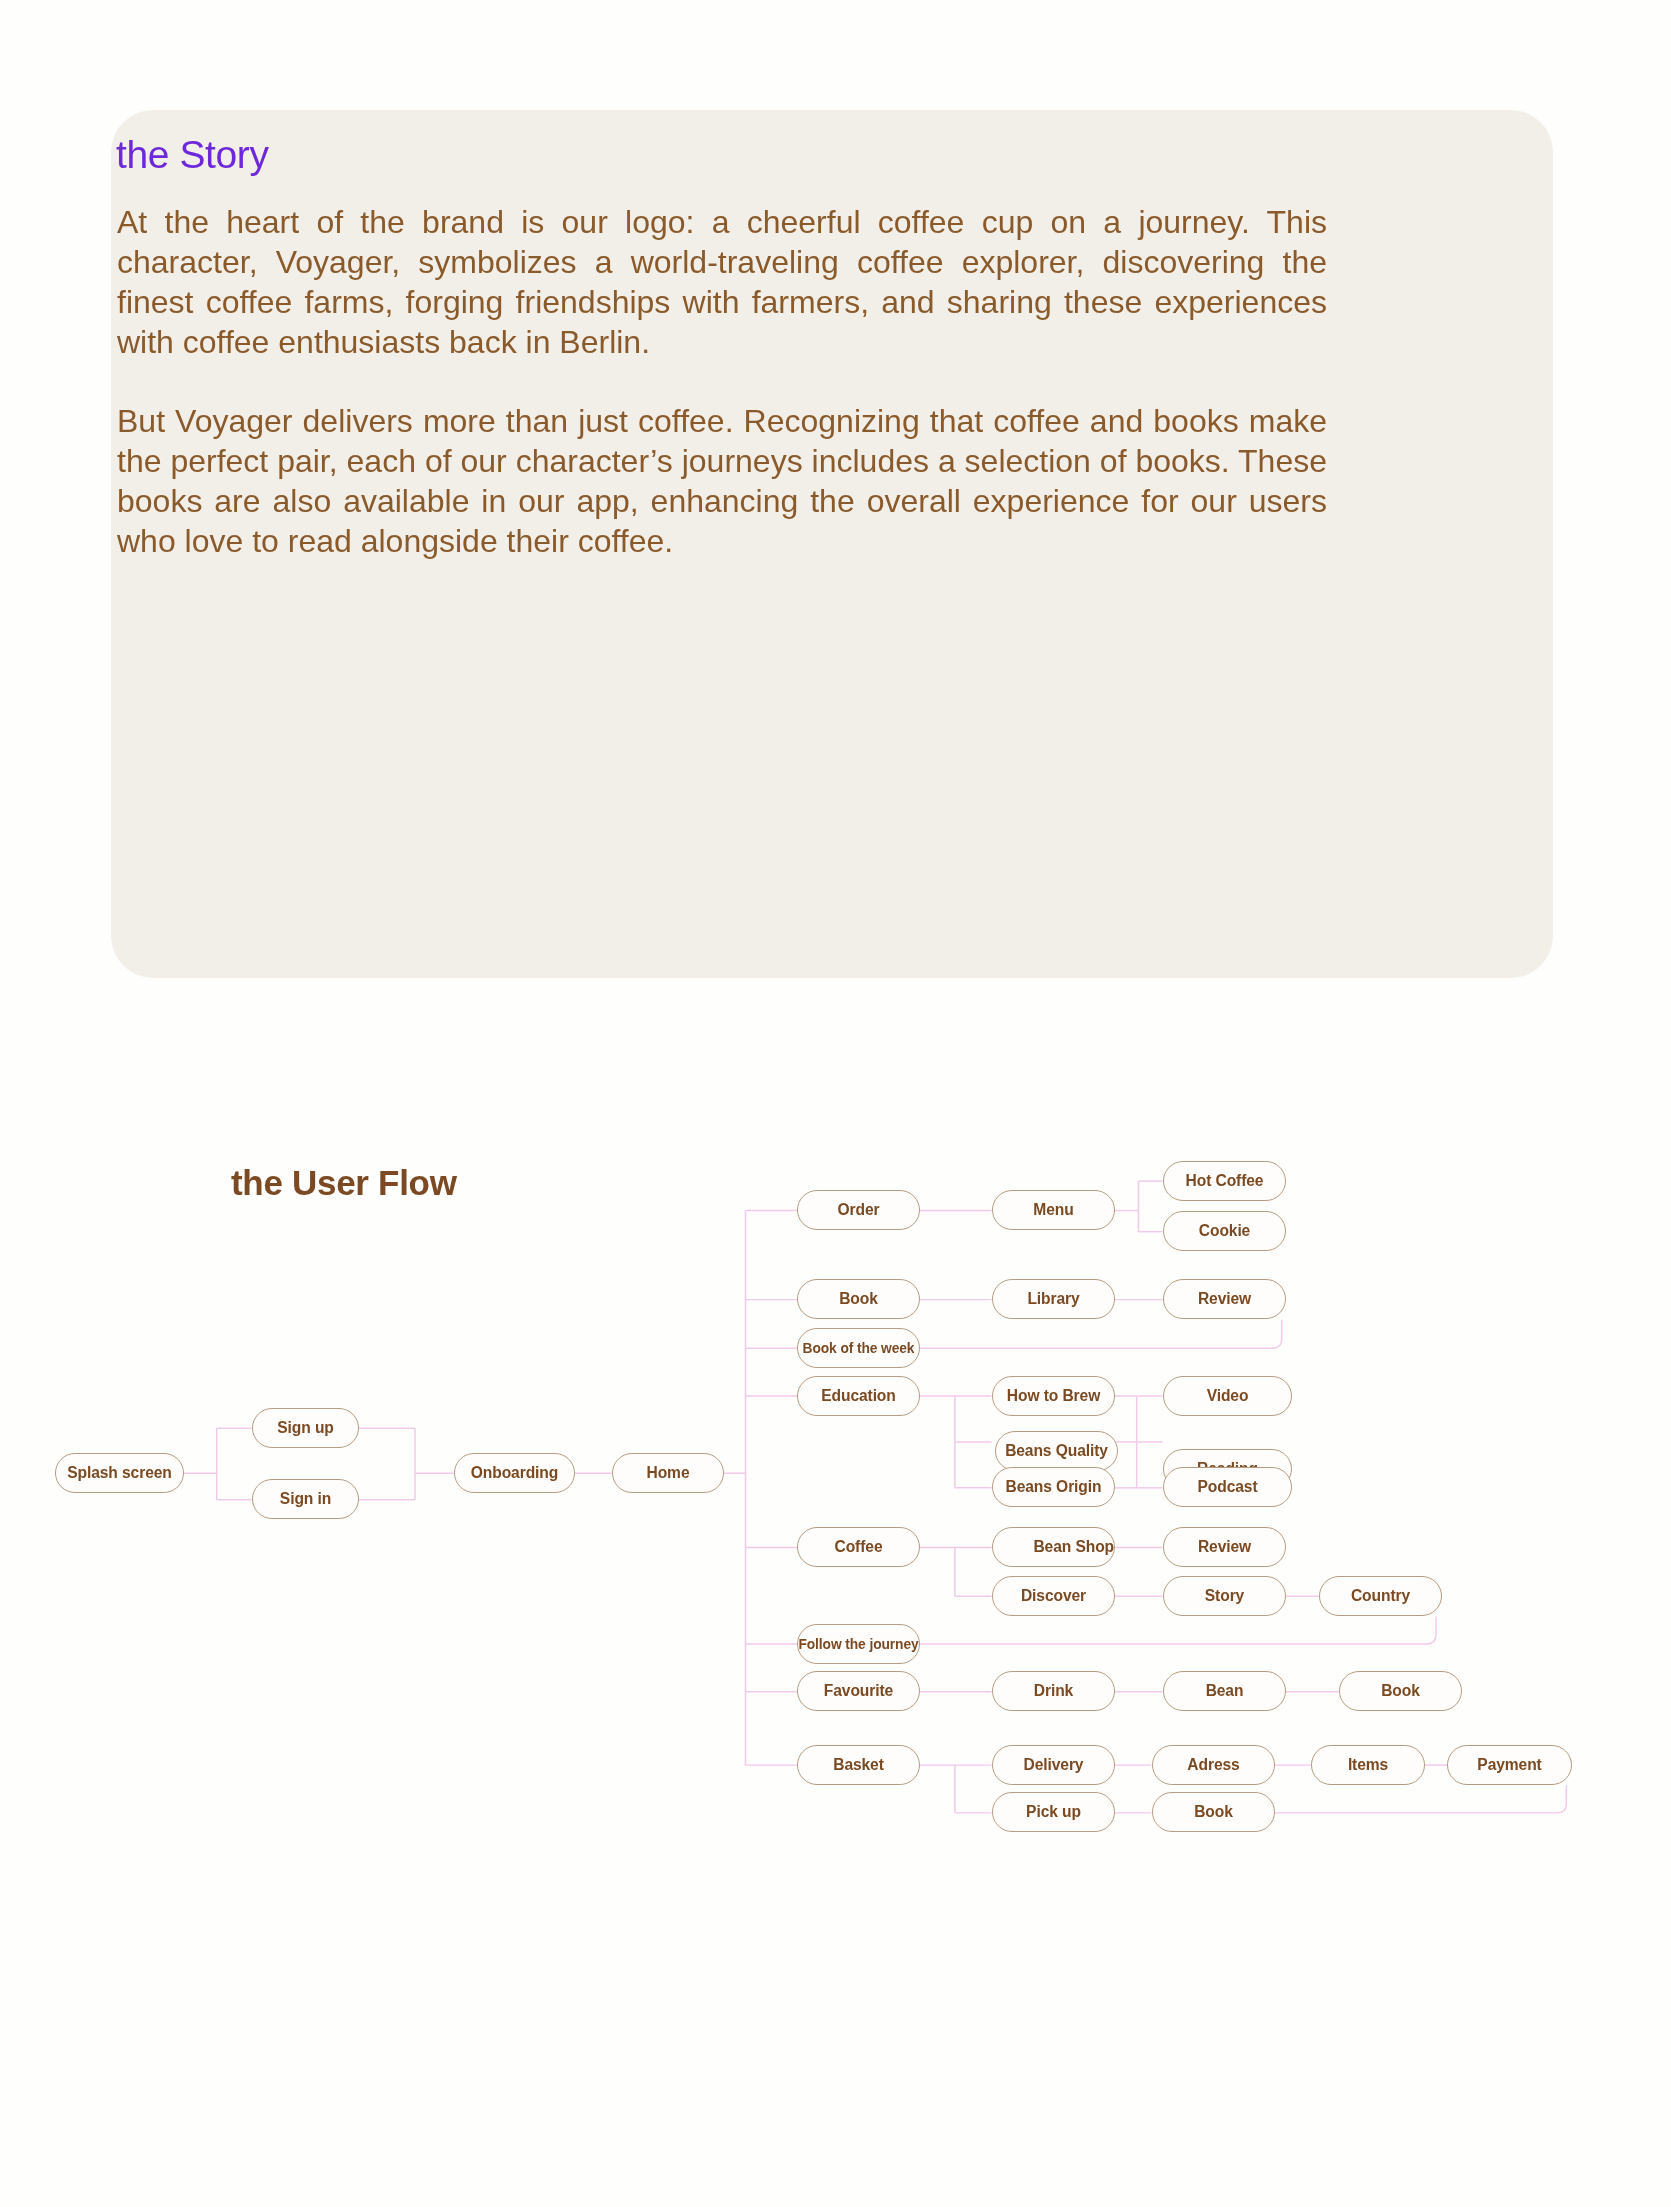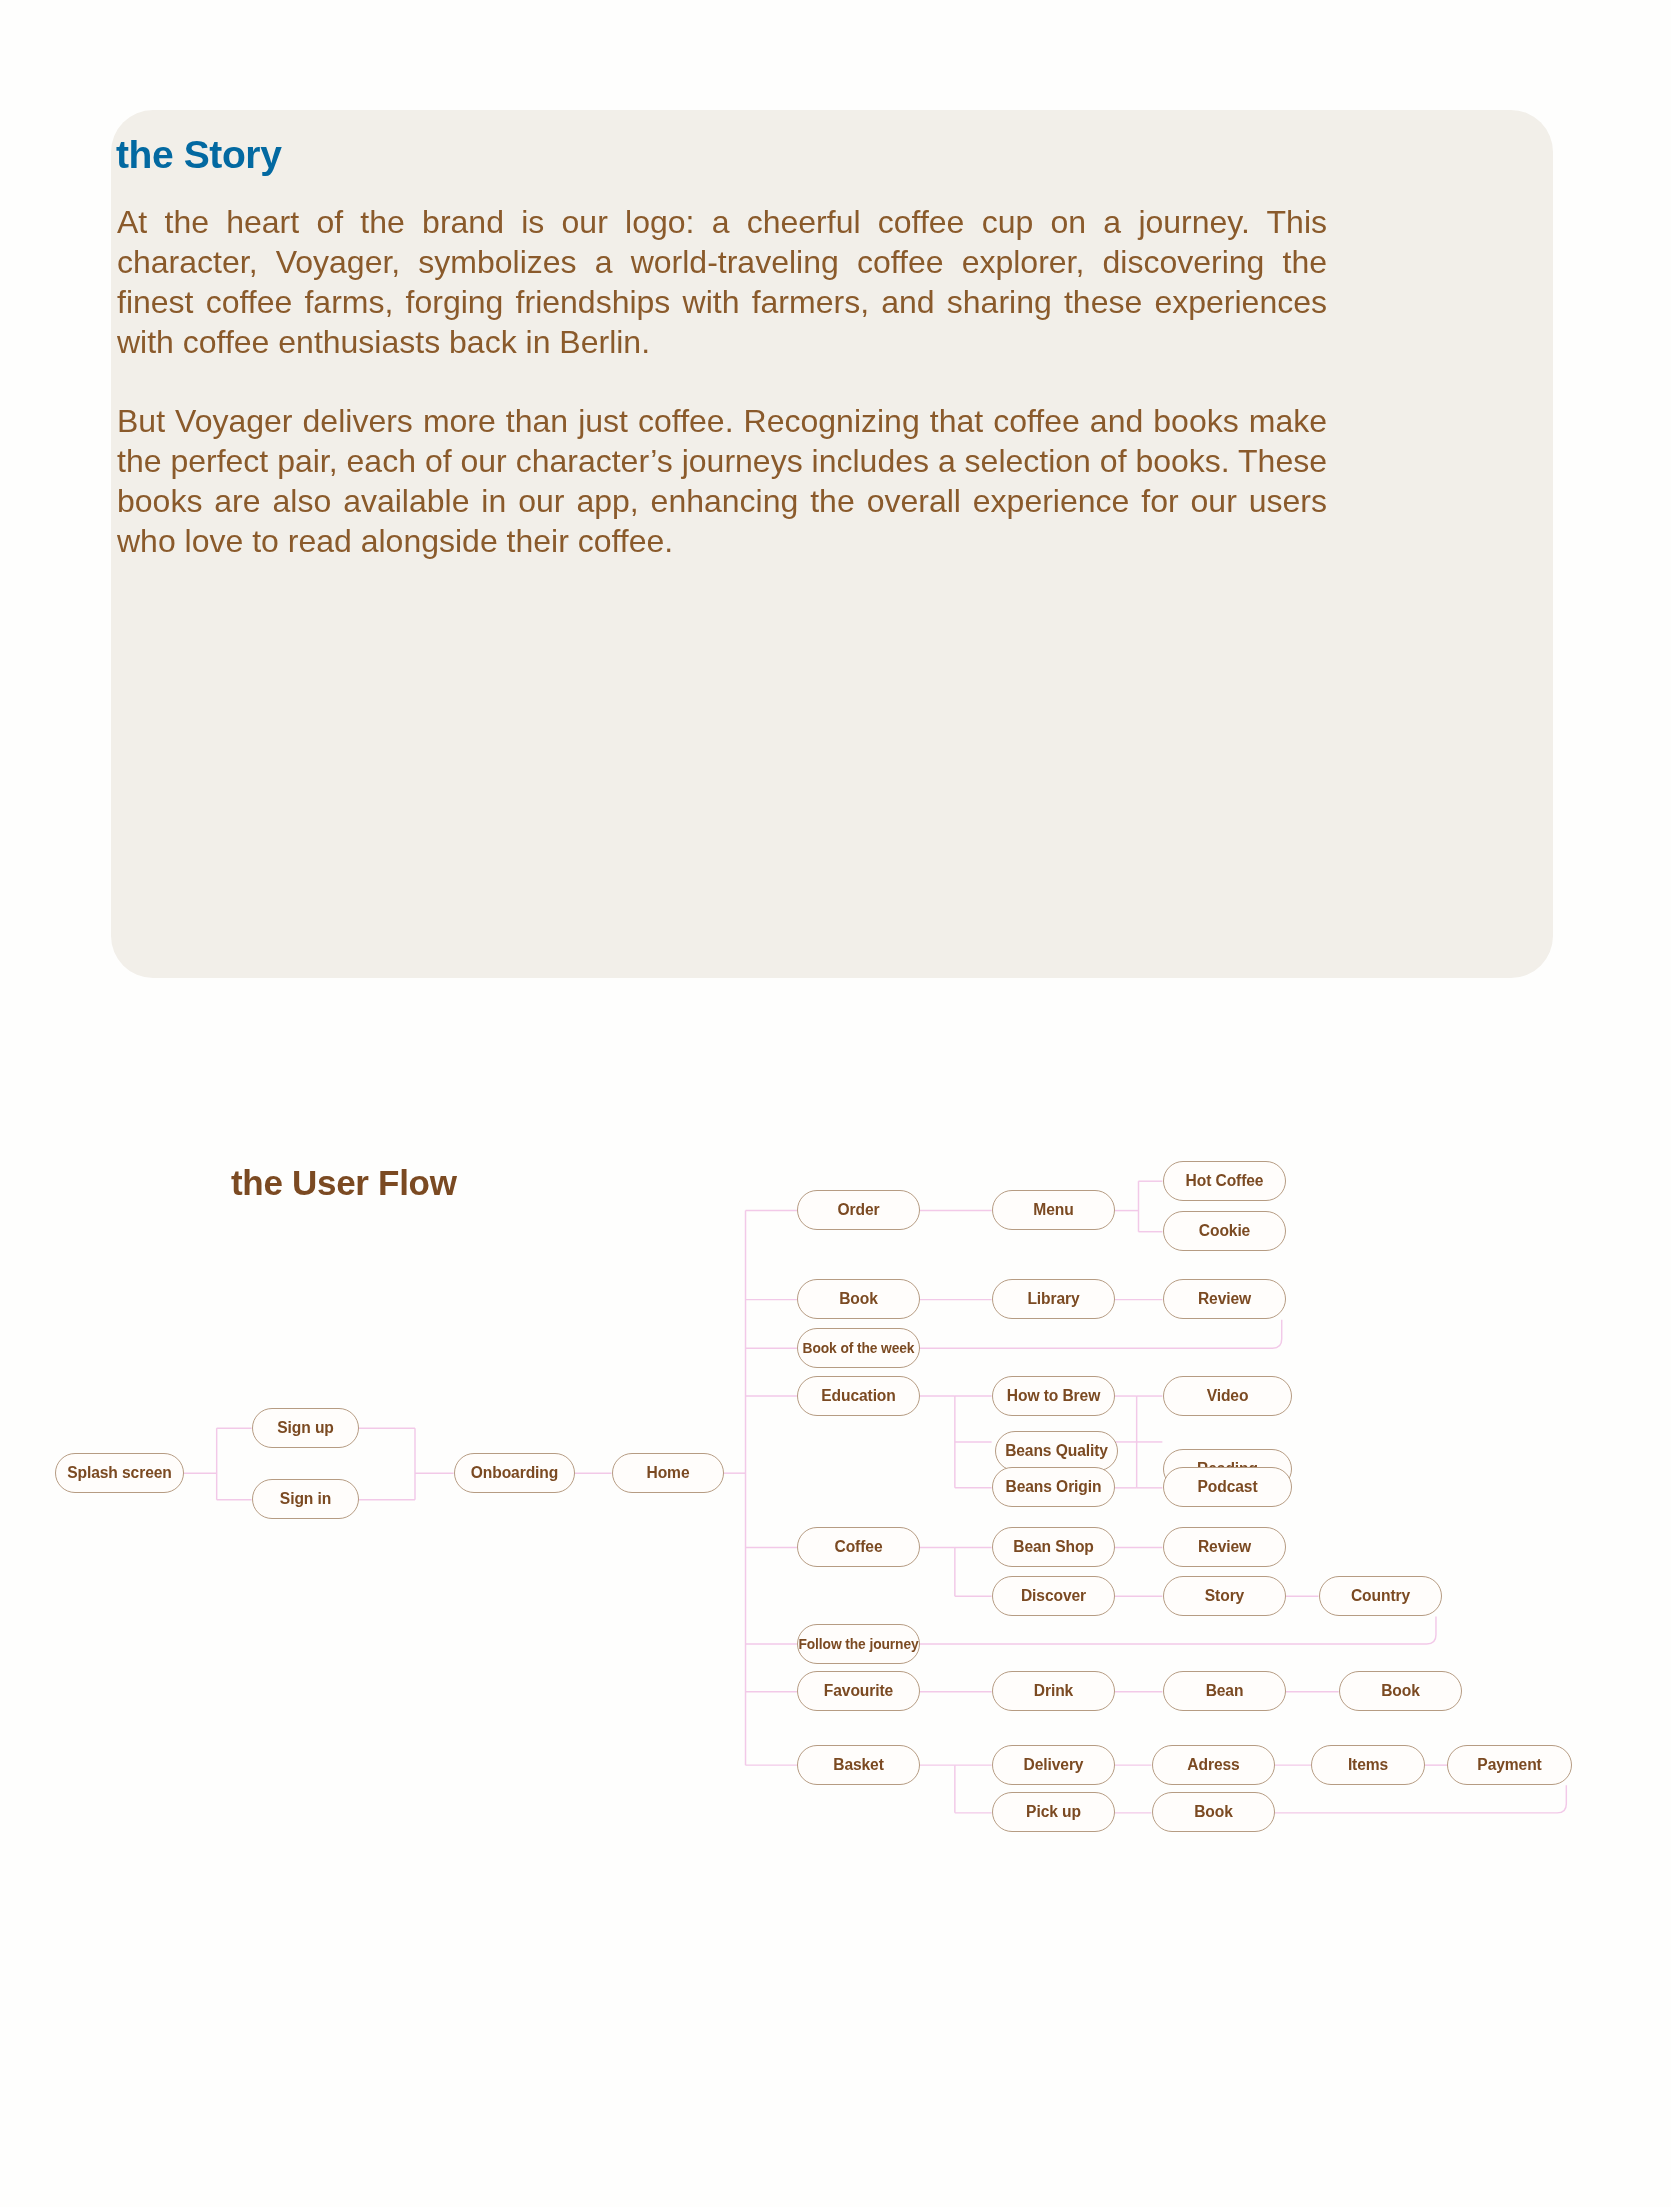--- a/index.html
+++ b/index.html
@@ -16,22 +16,22 @@
     position:absolute;
     left:111px; top:110px;
     width:1442px; height:868px;
     background:#F2EFE9;
     border-radius:42px;
   }
   .story-title{
     position:absolute;
     left:116px; top:107px;
     font-size:39px;
-    font-weight:700;
-    color:#0369a1;
+    font-weight:400;
+    color:#6d28d9;
     letter-spacing:-0.4px;
   }
   .story-body{
     position:absolute;
     left:117px; top:202px;
     width:1210px;
   }
   .para{
     color:#8A5A2B;
     font-size:32px;
@@ -216,21 +216,21 @@
       </div>
       <div class="node" style="left: 1163px; top: 365px; width: 129px; margin-top: 28px;">
         <span>Reading</span>
       </div>
       <div class="node" style="left: 1163px; top: 411px; width: 129px;">
         <span>Podcast</span>
       </div>
       <div class="node" style="left: 797px; top: 471px; width: 123px;">
         <span>Coffee</span>
       </div>
-      <div class="node" style="left: 992px; top: 471px; width: 123px;">
+      <div class="node" style="left: 992px; top: 471px; width: 123px; justify-content: flex-end;">
         <span>Bean Shop</span>
       </div>
       <div class="node" style="left: 1163px; top: 471px; width: 123px;">
         <span>Review</span>
       </div>
       <div class="node" style="left: 992px; top: 520px; width: 123px;">
         <span>Discover</span>
       </div>
       <div class="node" style="left: 1163px; top: 520px; width: 123px;">
         <span>Story</span>

